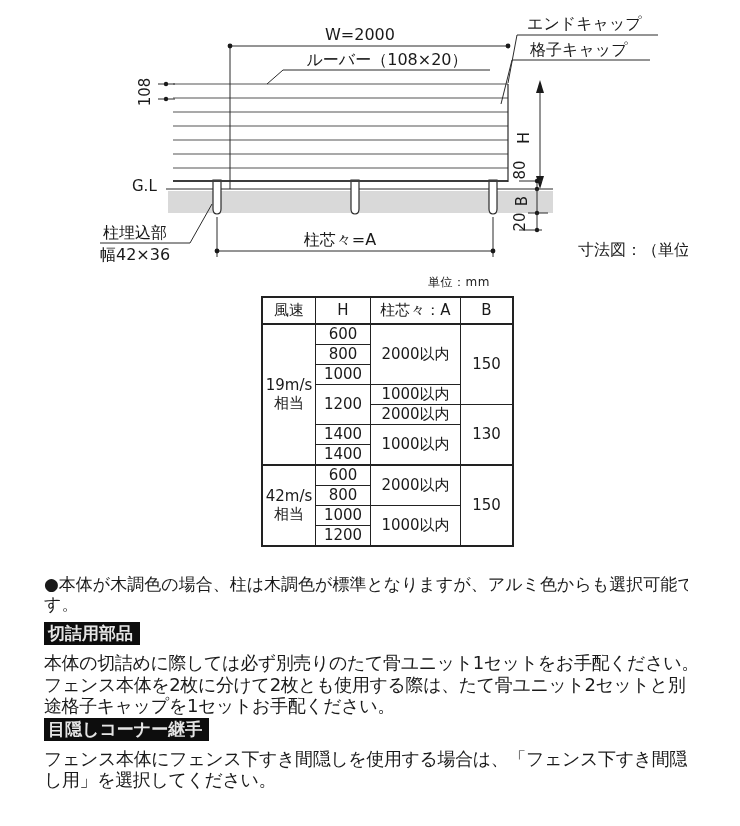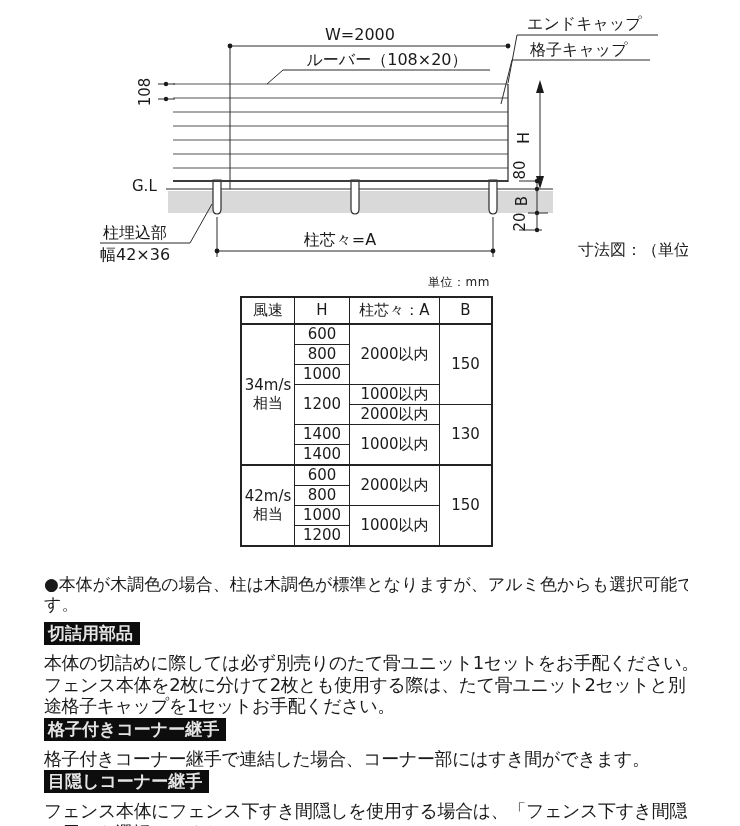--- a/index.html
+++ b/index.html
@@ -10,21 +10,21 @@
   .dline{stroke:#2b2b2b;stroke-width:1.2;fill:none;}
   .thin{stroke:#2b2b2b;stroke-width:1;fill:none;}
   .louver{stroke:#8d8d8d;stroke-width:1.5;}
   .dtext{font-size:16px;fill:#1a1a1a;}
   .dtext-sm{font-size:15px;fill:#1a1a1a;}
   .dot{fill:#1a1a1a;}
   
   .unit-note{position:absolute;left:240px;top:274px;width:250px;text-align:right;
              font-size:12px;letter-spacing:.5px;}
   .spec-wrap{position:absolute;left:240px;top:296px;}
-  table.spec{border-collapse:collapse;border:2px solid #222;table-layout:fixed;}
+  table.spec{border-collapse:collapse;border:2px solid #222;table-layout:fixed;margin-left:21px;}
   table.spec th,table.spec td{border:1px solid #222;text-align:center;vertical-align:middle;
              font-size:15px;font-weight:normal;padding:0;line-height:1.15;}
   table.spec th{height:25px;}
   table.spec td{height:19px;text-align:center;}
   .cw{width:52px;} .ch{width:54px;} .ca{width:89px;} .cb{width:51px;}
   table.spec thead th{border-bottom:2px solid #222;}
   tr.sec-top td{border-top:2px solid #222;}
   
   .notes{position:absolute;left:44px;top:574px;width:655px;}
   .bullet-note{font-size:17px;line-height:20px;margin:0 0 8px 0;}
@@ -154,21 +154,21 @@
       <thead>
         <tr>
           <th class="cw">風速</th>
           <th class="ch">H</th>
           <th class="ca">柱芯々：A</th>
           <th class="cb">B</th>
         </tr>
       </thead>
       <tbody>
         <tr>
-          <td rowspan="7">34m/s相当</td>
+          <td rowspan="7">19m/s相当</td>
           <td>600</td>
           <td rowspan="3">2000以内</td>
           <td rowspan="4">150</td>
         </tr>
         <tr>
           <td>800</td>
         </tr>
         <tr>
           <td>1000</td>
         </tr>
@@ -208,24 +208,20 @@
   </div>
 
   <div class="notes">
     <p class="bullet-note">●本体が木調色の場合、柱は木調色が標準となりますが、アルミ色からも選択可能です。</p>
 
     <div class="note-section">
       <span class="badge">切詰用部品</span>
       <div class="note-body">本体の切詰めに際しては必ず別売りのたて骨ユニット1セットをお手配ください。フェンス本体を2枚に分けて2枚とも使用する際は、たて骨ユニット2セットと別途格子キャップを1セットお手配ください。</div>
     </div>
 
-    <div class="note-section">
-      <span class="badge">格子付きコーナー継手</span>
-      <div class="note-body">格子付きコーナー継手で連結した場合、コーナー部にはすき間ができます。</div>
-    </div>
 
     <div class="note-section">
       <span class="badge">目隠しコーナー継手</span>
       <div class="note-body">フェンス本体にフェンス下すき間隠しを使用する場合は、「フェンス下すき間隠し用」を選択してください。</div>
     </div>
   </div>
 
 </div>
 
 </body></html>

